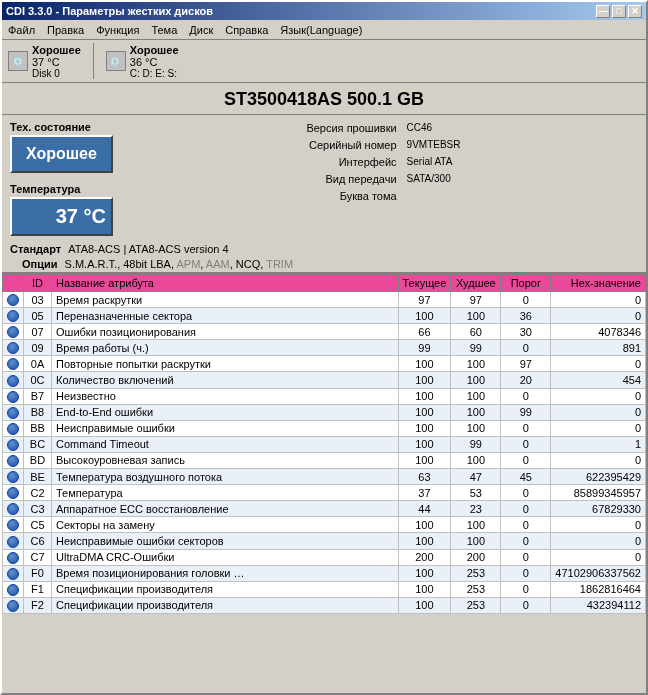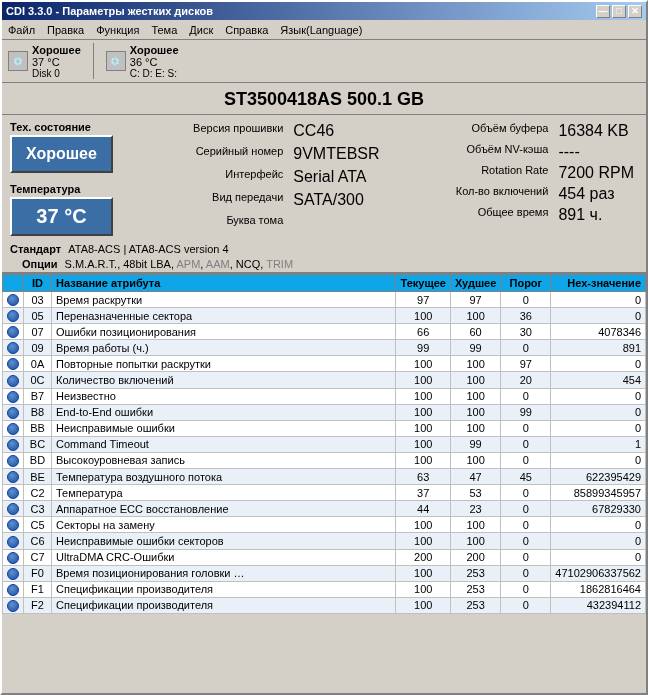--- a/index.html
+++ b/index.html
@@ -30,35 +30,35 @@
     .main-content { flex: 1; overflow: hidden; display: flex; flex-direction: column; }
     
     
     .drive-header { text-align: center; font-size: 18px; font-weight: bold; padding: 6px 0 4px; color: #000; border-bottom: 1px solid #808080; flex-shrink: 0; }
     
     
     .info-area { display: flex; padding: 6px 8px; gap: 8px; flex-shrink: 0; }
     .info-left { display: flex; flex-direction: column; gap: 4px; }
     .info-section-title { font-size: 11px; font-weight: bold; color: #000; margin-bottom: 2px; }
     .status-box { background: #3a6ea5; color: white; font-size: 16px; font-weight: bold; padding: 8px 14px; border: 2px solid; border-top-color: #ffffff; border-left-color: #ffffff; border-right-color: #404040; border-bottom-color: #404040; text-align: center; min-width: 80px; }
-    .temp-box { background: #3a6ea5; color: white; font-size: 20px; font-weight: bold; padding: 6px 20px; border: 2px solid; border-top-color: #ffffff; border-left-color: #ffffff; border-right-color: #404040; border-bottom-color: #404040; text-align: center; min-width: 80px; }
+    .temp-box { background: #3a6ea5; color: white; font-size: 20px; font-weight: bold; padding: 6px 5px; border: 2px solid; border-top-color: #ffffff; border-left-color: #ffffff; border-right-color: #404040; border-bottom-color: #404040; text-align: right; min-width: 80px; }
     .info-label { text-align: right; color: #000; font-size: 11px; padding: 1px 4px; }
-    .info-value { color: #000; font-size: 16px; padding: 1px 4px; }
+    .info-value { color: #000; font-size: 10px; padding: 1px 4px; }
     
     
     .options-row { padding: 2px 20px; font-size: 11px; border-bottom: 1px solid #808080; flex-shrink: 0; }
     .options-label { font-weight: bold; margin-right: 4px; }
     .option-enabled { color: #000; }
     .option-disabled { color: #808080; }
     
     
     .table-container { flex: 1; overflow-y: auto; border-top: 1px solid #808080; }
     table { width: 100%; border-collapse: collapse; font-size: 11px; }
     thead tr { background: #d4d0c8; position: sticky; top: 0; z-index: 1; }
-    thead th { border: 1px solid #808080; padding: 2px 4px; text-align: center; font-weight: bold; background: #0ea5e9; white-space: nowrap; }
+    thead th { border: 1px solid #808080; padding: 2px 4px; text-align: center; font-weight: normal; background: #ec4899; white-space: nowrap; }
     tbody tr:nth-child(even) { background: #eaf0f8; }
     tbody tr:nth-child(odd) { background: #ffffff; }
     tbody td { border: 1px solid #c0c0c0; padding: 1px 4px; }
     .col-id { text-align: center; width: 28px; }
     .col-name { text-align: left; }
     .col-num { text-align: center; width: 50px; }
     .col-raw { text-align: right; width: 80px; }
     .dot { width: 12px; height: 12px; border-radius: 50%; background: radial-gradient(circle at 40% 35%, #6090d0, #1a50a0); display: inline-block; vertical-align: middle; border: 1px solid #1040a0; }
     .dot-cell { width: 16px; text-align: center; }
     
@@ -134,32 +134,20 @@
         <span class="info-label">Серийный номер</span>
         <span class="info-value">9VMTEBSR</span>
         <span class="info-label">Интерфейс</span>
         <span class="info-value">Serial ATA</span>
         <span class="info-label">Вид передачи</span>
         <span class="info-value">SATA/300</span>
         <span class="info-label">Буква тома</span>
         <span class="info-value"></span>
       </div>
 
-      <div style="display: grid; grid-template-columns: auto auto; gap: 1px 2px; align-content: start;">
-        <span class="info-label">Объём буфера</span>
-        <span class="info-value">16384 KB</span>
-        <span class="info-label">Объём NV-кэша</span>
-        <span class="info-value">----</span>
-        <span class="info-label">Rotation Rate</span>
-        <span class="info-value">7200 RPM</span>
-        <span class="info-label">Кол-во включений</span>
-        <span class="info-value">454 раз</span>
-        <span class="info-label">Общее время</span>
-        <span class="info-value">891 ч.</span>
-      </div>
 
     </div>
 
     <div class="standards-row">
       <span class="standards-label">Стандарт</span>
       <span>ATA8-ACS | ATA8-ACS version 4</span>
     </div>
 
     <div class="options-row">
       <span class="options-label">Опции</span>

